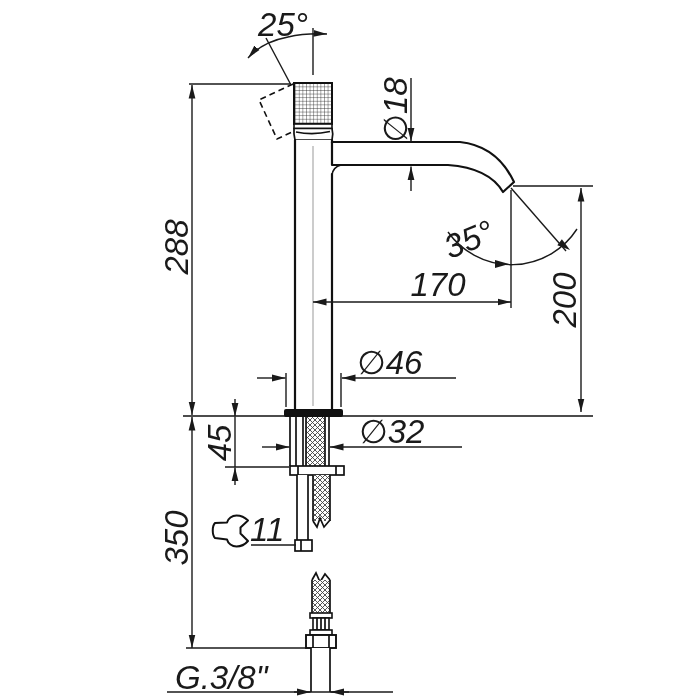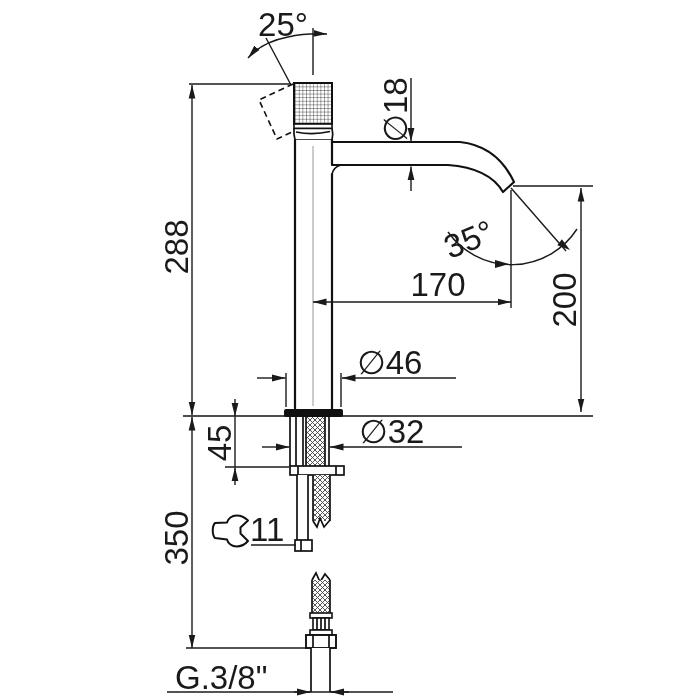--- a/index.html
+++ b/index.html
@@ -1,17 +1,17 @@
 <!DOCTYPE html>
 <html><head>
 <meta charset="utf-8">
 <style>
   html,body{margin:0;padding:0;background:#fff;}
   .canvas{position:relative;width:700px;height:700px;background:#ffffff;overflow:hidden;
-          font-family:"Liberation Sans","DejaVu Sans",sans-serif;}
+          font-family:"Liberation Sans","DejaVu Sans",sans-serif;font-style:italic;}
   svg{display:block;}
   text{font-family:"Liberation Sans","DejaVu Sans",sans-serif;font-size:33px;fill:#1a1a1a;}
   .obj{stroke:#111;stroke-width:2.2;fill:none;stroke-linecap:round;}
   .obj-thin{stroke:#111;stroke-width:1.7;fill:none;}
   .dim{stroke:#1a1a1a;stroke-width:1.4;fill:none;}
   .cl{stroke:#999;stroke-width:1;fill:none;}
 </style>
 </head>
 <body>
 

